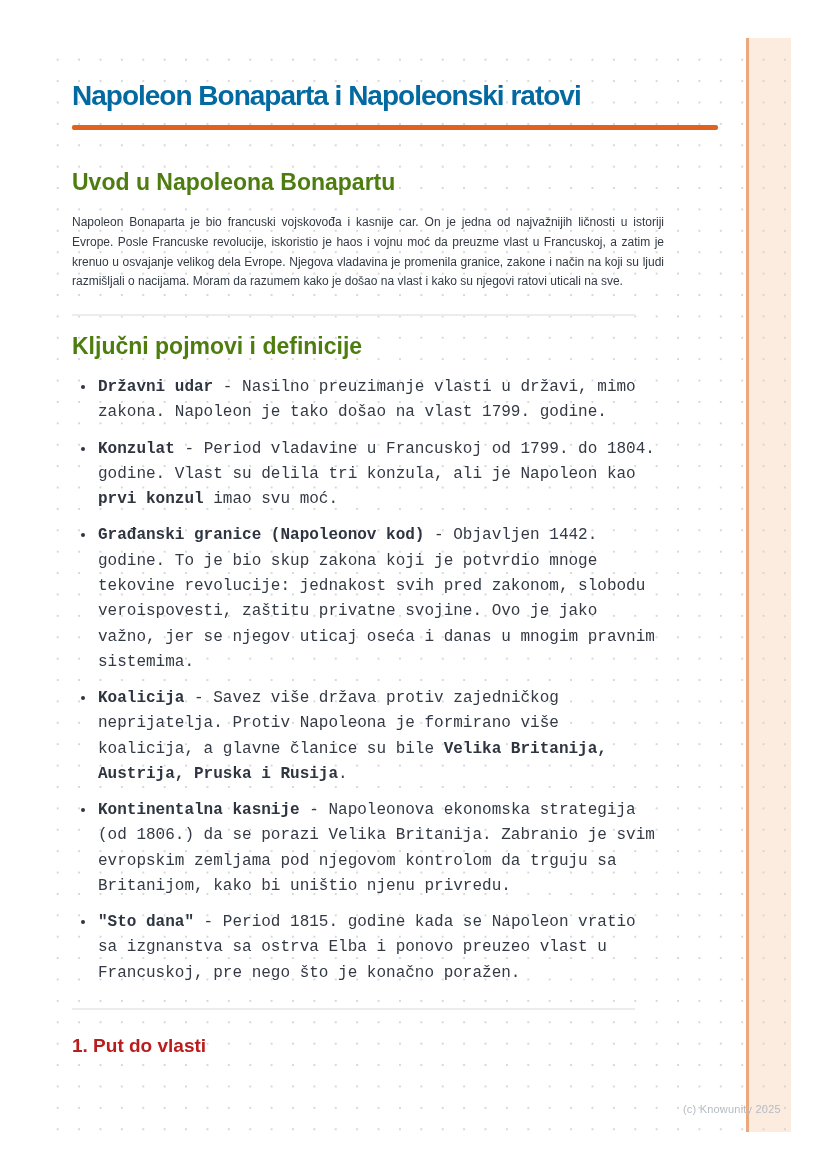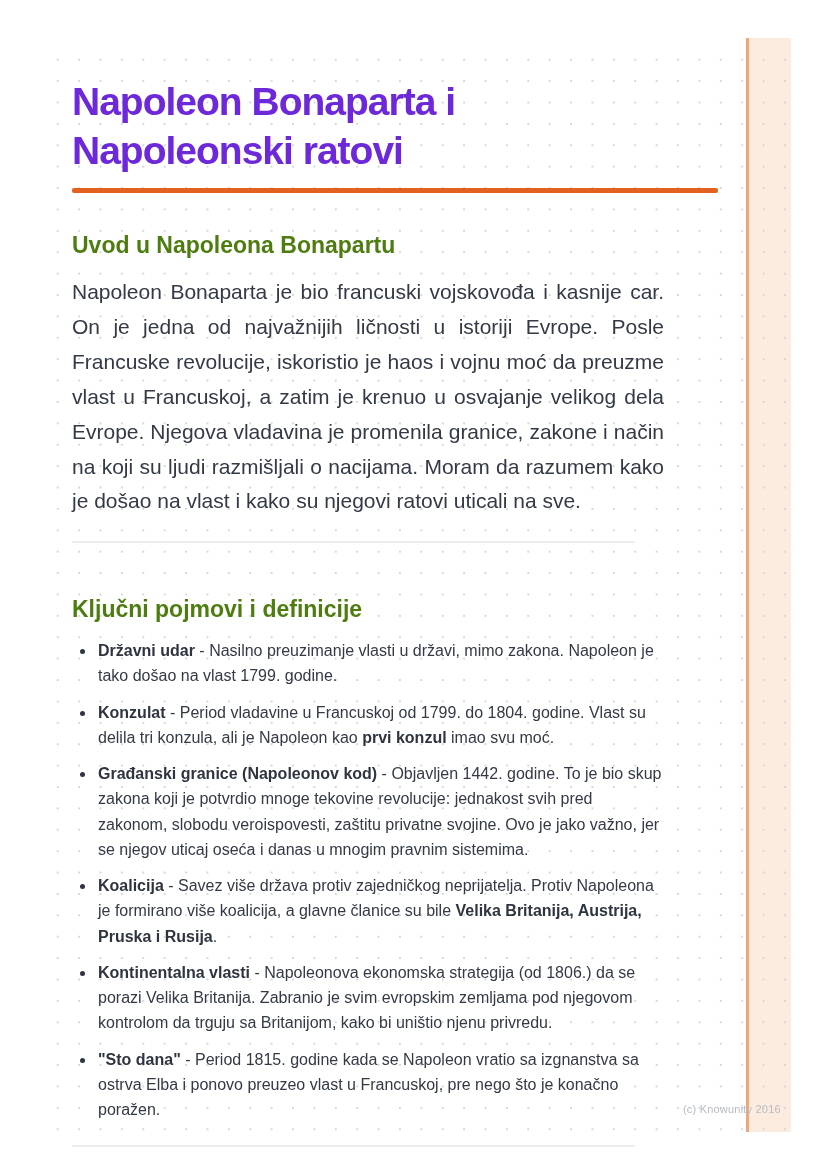--- a/index.html
+++ b/index.html
@@ -36,49 +36,49 @@
 
   .content {
     position: absolute;
     left: 72px; top: 0;
     width: 592px;
     z-index: 3;
   }
 
   h1.doc-title {
     margin: 78px 0 0 0;
-    font-size: 39px;
+    font-size: 28px;
     line-height: 1.25;
     font-weight: bold;
     letter-spacing: -1px;
-    color: #6d28d9;
+    color: #0369a1;
     max-width: 575px;
   }
 
   .title-rule {
     width: 646px; height: 5px;
     background: #e2611f;
     border-radius: 2px;
     margin-top: 12px;
   }
 
   h2.section-heading {
     margin: 38px 0 0 0;
     font-size: 23px;
     line-height: 1.25;
     font-weight: bold;
     color: #4d7c0f;
   }
 
-  h2.section-heading.second { margin-top: 52px; }
+  h2.section-heading.second { margin-top: 16px; }
   h2.section-heading.third  { margin-top: 26px; }
 
   p.intro-paragraph {
     margin: 16px 0 0 0;
-    font-size: 21px;
+    font-size: 12px;
     line-height: 1.66;
     color: #333a45;
     text-align: justify;
   }
 
   .section-divider {
     width: 563px; height: 2px;
     background: #ececec;
     margin-top: 22px;
     border: none;
@@ -87,20 +87,21 @@
   ul.terms-list {
     margin: 14px 0 0 0;
     padding: 0 0 0 24px;
   }
   ul.terms-list li {
     font-size: 16px;
     line-height: 1.58;
     color: #333a45;
     margin: 0 0 11px 0;
     padding-left: 2px;
+    font-family: Liberation Mono, monospace;
   }
   ul.terms-list li::marker { color: #2f3540; }
   .bold-term { font-weight: bold; color: #2e3540; }
 
   h3.sub-heading {
     margin: 24px 0 0 0;
     font-size: 19px;
     line-height: 1.3;
     font-weight: bold;
     color: #b91c1c;
@@ -134,24 +135,24 @@
 
   <div class="section-divider"></div>
 
   <h2 class="section-heading second">Ključni pojmovi i definicije</h2>
 
   <ul class="terms-list">
       <li><span class="bold-term">Državni udar</span> - <span>Nasilno preuzimanje vlasti u državi, mimo zakona. Napoleon je tako došao na vlast 1799. godine.</span></li>
       <li><span class="bold-term">Konzulat</span> - <span>Period vladavine u Francuskoj od 1799. do 1804. godine. Vlast su delila tri konzula, ali je Napoleon kao </span><span class="bold-term">prvi konzul</span><span> imao svu moć.</span></li>
       <li><span class="bold-term">Građanski granice (Napoleonov kod)</span> - <span>Objavljen 1442. godine. To je bio skup zakona koji je potvrdio mnoge tekovine revolucije: jednakost svih pred zakonom, slobodu veroispovesti, zaštitu privatne svojine. Ovo je jako važno, jer se njegov uticaj oseća i danas u mnogim pravnim sistemima.</span></li>
       <li><span class="bold-term">Koalicija</span> - <span>Savez više država protiv zajedničkog neprijatelja. Protiv Napoleona je formirano više koalicija, a glavne članice su bile </span><span class="bold-term">Velika Britanija, Austrija, Pruska i Rusija</span><span>.</span></li>
-      <li><span class="bold-term">Kontinentalna vlasti</span> - <span>Napoleonova ekonomska strategija (od 1806.) da se porazi Velika Britanija. Zabranio je svim evropskim zemljama pod njegovom kontrolom da trguju sa Britanijom, kako bi uništio njenu privredu.</span></li>
+      <li><span class="bold-term">Kontinentalna kasnije</span> - <span>Napoleonova ekonomska strategija (od 1806.) da se porazi Velika Britanija. Zabranio je svim evropskim zemljama pod njegovom kontrolom da trguju sa Britanijom, kako bi uništio njenu privredu.</span></li>
       <li><span class="bold-term">"Sto dana"</span> - <span>Period 1815. godine kada se Napoleon vratio sa izgnanstva sa ostrva Elba i ponovo preuzeo vlast u Francuskoj, pre nego što je konačno poražen.</span></li>
     </ul>
 
   <div class="section-divider"></div>
 
 
   <h3 class="sub-heading">1. Put do vlasti</h3>
 
 </div>
 
-<div class="footer-credit">(c) Knowunity 2016</div>
+<div class="footer-credit">(c) Knowunity 2025</div>
 
 </body></html>

